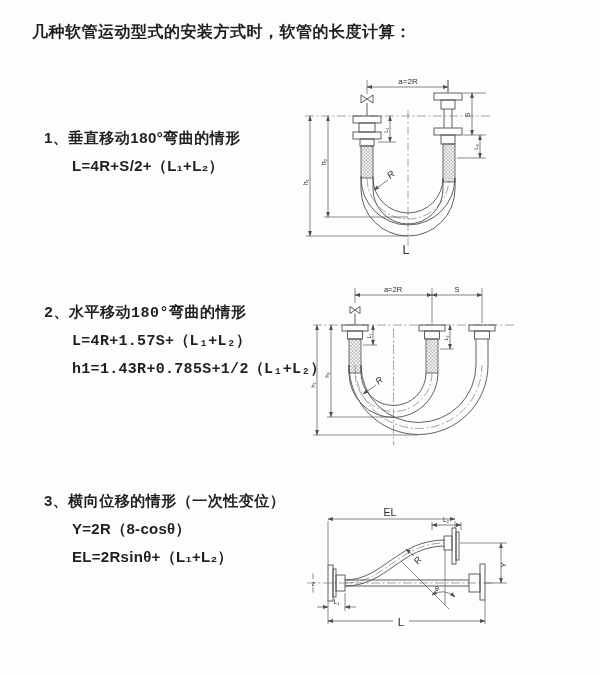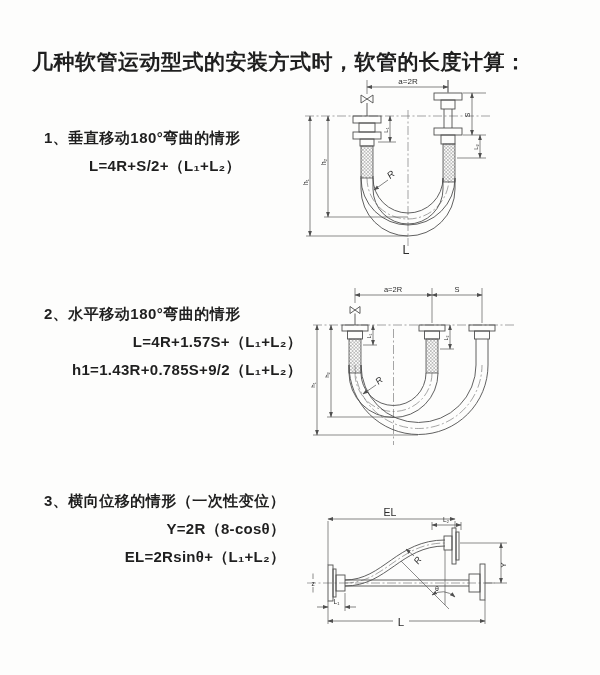--- a/index.html
+++ b/index.html
@@ -1,28 +1,28 @@
 <!DOCTYPE html>
 <html><head>
 <meta charset="utf-8">
 <style>
   html,body{margin:0;padding:0;background:#ffffff;}
   .page{
     position:relative;width:600px;height:675px;background:#fdfdfc;
     font-family:"Liberation Sans","DejaVu Sans",sans-serif;color:#1f1f1f;overflow:hidden;
   }
   .doc-title{
-    position:absolute;left:32px;top:22px;font-size:21px;font-weight:700;letter-spacing:0.5px;margin-top:26px;
+    position:absolute;left:32px;top:22px;font-size:16px;font-weight:700;letter-spacing:0.5px;
   }
   .section{position:absolute;left:44px;}
   .sec1{top:124px;}
-  .sec2{top:300px;}
+  .sec2{top:300px;font-family:Liberation Mono, monospace;}
   .sec3{top:487px;}
   .sec-heading{font-size:15px;font-weight:700;height:28px;line-height:28px;white-space:nowrap;letter-spacing:0.5px;}
-  .formula{font-size:15px;font-weight:600;height:28px;line-height:28px;padding-left:28px;white-space:nowrap;letter-spacing:0.3px;text-align:right;}
+  .formula{font-size:15px;font-weight:600;height:28px;line-height:28px;padding-left:28px;white-space:nowrap;letter-spacing:0.3px;}
   .diag{position:absolute;}
   .d1{left:300px;top:70px;}
   .d2{left:305px;top:283px;}
   .d3{left:295px;top:503px;}
   svg .ln{stroke:#4f4f4f;stroke-width:0.9;fill:none;}
   svg .thin{stroke:#5a5a5a;stroke-width:0.7;fill:none;}
   svg .cl{stroke:#6a6a6a;stroke-width:0.6;fill:none;stroke-dasharray:9 2.5 2 2.5;}
   svg .dim{stroke:#4f4f4f;stroke-width:0.7;fill:none;}
   svg text{fill:#2c2c2c;font-family:"Liberation Sans","DejaVu Sans",sans-serif;}
 </style>
@@ -34,21 +34,21 @@
   <div class="doc-title">几种软管运动型式的安装方式时，软管的长度计算：</div>
 
   <div class="section sec1">
     <div class="sec-heading">1、垂直移动180°弯曲的情形</div>
     <div class="formula">L=4R+S/2+（L₁+L₂）</div>
   </div>
 
   <div class="section sec2">
     <div class="sec-heading">2、水平移动180°弯曲的情形</div>
     <div class="formula">L=4R+1.57S+（L₁+L₂）</div>
-    <div class="formula">h1=1.43R+0.785S+9/2（L₁+L₂）</div>
+    <div class="formula">h1=1.43R+0.785S+1/2（L₁+L₂）</div>
   </div>
 
   <div class="section sec3">
     <div class="sec-heading">3、横向位移的情形（一次性变位）</div>
     <div class="formula">Y=2R（8-cosθ）</div>
     <div class="formula">EL=2Rsinθ+（L₁+L₂）</div>
   </div>
 
   <svg class="diag d1" width="295" height="200" viewBox="0 0 295 200">
     <defs>

